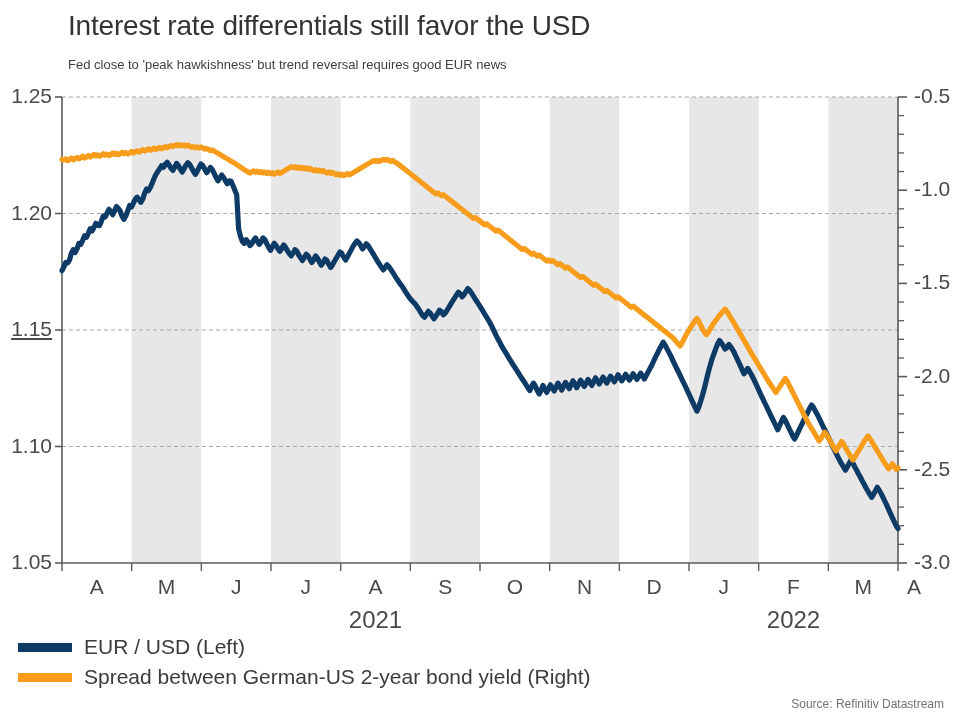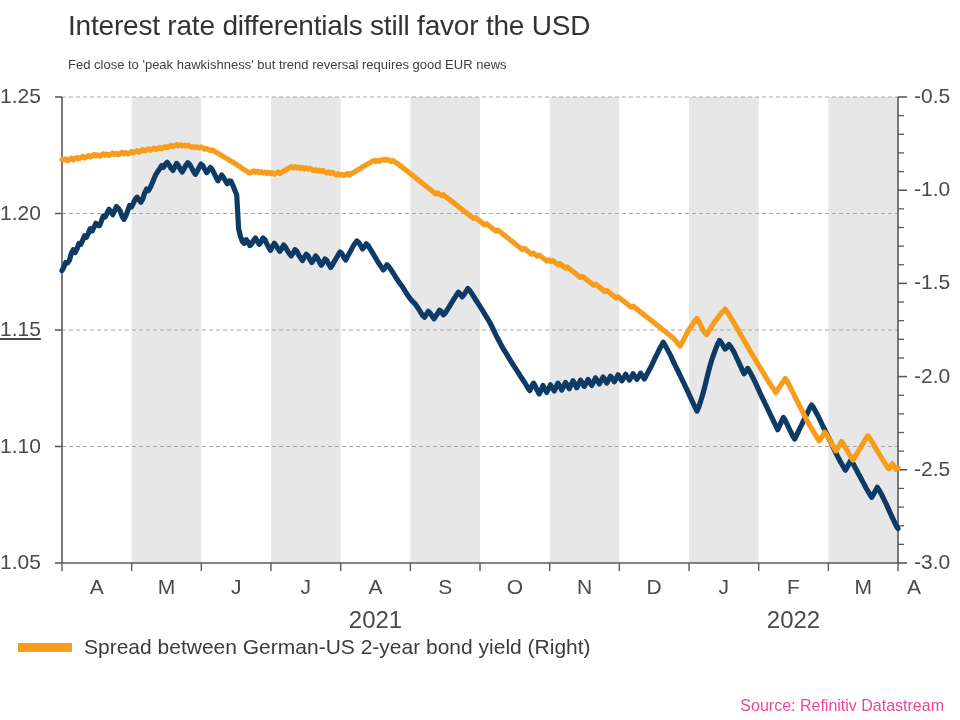--- a/index.html
+++ b/index.html
@@ -16,42 +16,42 @@
     position:absolute;left:68px;top:10px;
     font-size:28px;font-weight:normal;color:#333333;
     letter-spacing:-0.2px;white-space:nowrap;
   }
   .subtitle{
     position:absolute;left:68px;top:57px;
     font-size:13px;font-weight:normal;color:#3f3f3f;
     white-space:nowrap;
   }
   .ylabel-left{
-    position:absolute;width:52px;
+    position:absolute;text-align:right;width:52px;
     font-size:21px;color:#4a4a4a;
   }
   .ylabel-right{
     position:absolute;text-align:left;width:60px;
     font-size:21px;color:#4a4a4a;
   }
   .xlabel{
     position:absolute;text-align:center;width:40px;
     font-size:21px;color:#4a4a4a;
   }
   .yearlabel{
     position:absolute;text-align:center;width:70px;
     font-size:24px;color:#4a4a4a;
   }
   .legend{position:absolute;left:18px;top:632px;}
   .legend-row{display:flex;align-items:center;height:30px;}
   .legend-swatch{width:54px;height:9px;flex:none;margin-right:12px;}
   .legend-text{font-size:21px;color:#3c3c3c;white-space:nowrap;}
   .source{
     position:absolute;right:16px;top:697px;
-    font-size:16px;color:#ec4899;white-space:nowrap;
+    font-size:12px;color:#737373;white-space:nowrap;
   }
   svg{display:block;}
 </style>
 </head>
 <body>
 
 <div id="chart-root">
 
   <div class="title">Interest rate differentials still favor the USD</div>
   <div class="subtitle">Fed close to 'peak hawkishness' but trend reversal requires good EUR news</div>
@@ -142,19 +142,23 @@
       <div class="xlabel" style="left: 703.833px; top: 575px;">J</div>
       <div class="xlabel" style="left: 773.5px; top: 575px;">F</div>
       <div class="xlabel" style="left: 843.167px; top: 575px;">M</div>
       <div class="xlabel" style="left: 894px; top: 575px;">A</div>
       <div class="yearlabel" style="left: 340.5px; top: 606px;">2021</div>
       <div class="yearlabel" style="left: 758.5px; top: 606px;">2022</div>
     </div>
 
   <div class="legend">
     <div class="legend-row">
+      <span class="legend-swatch" id="sw0" style="background: rgb(13, 59, 102);"></span>
+      <span class="legend-text">EUR / USD (Left)</span>
+    </div>
+    <div class="legend-row">
       <span class="legend-swatch" id="sw1" style="background: rgb(248, 156, 28);"></span>
       <span class="legend-text">Spread between German-US 2-year bond yield (Right)</span>
     </div>
   </div>
 
   <div class="source">Source: Refinitiv Datastream</div>
 </div>
 
 </body></html>

